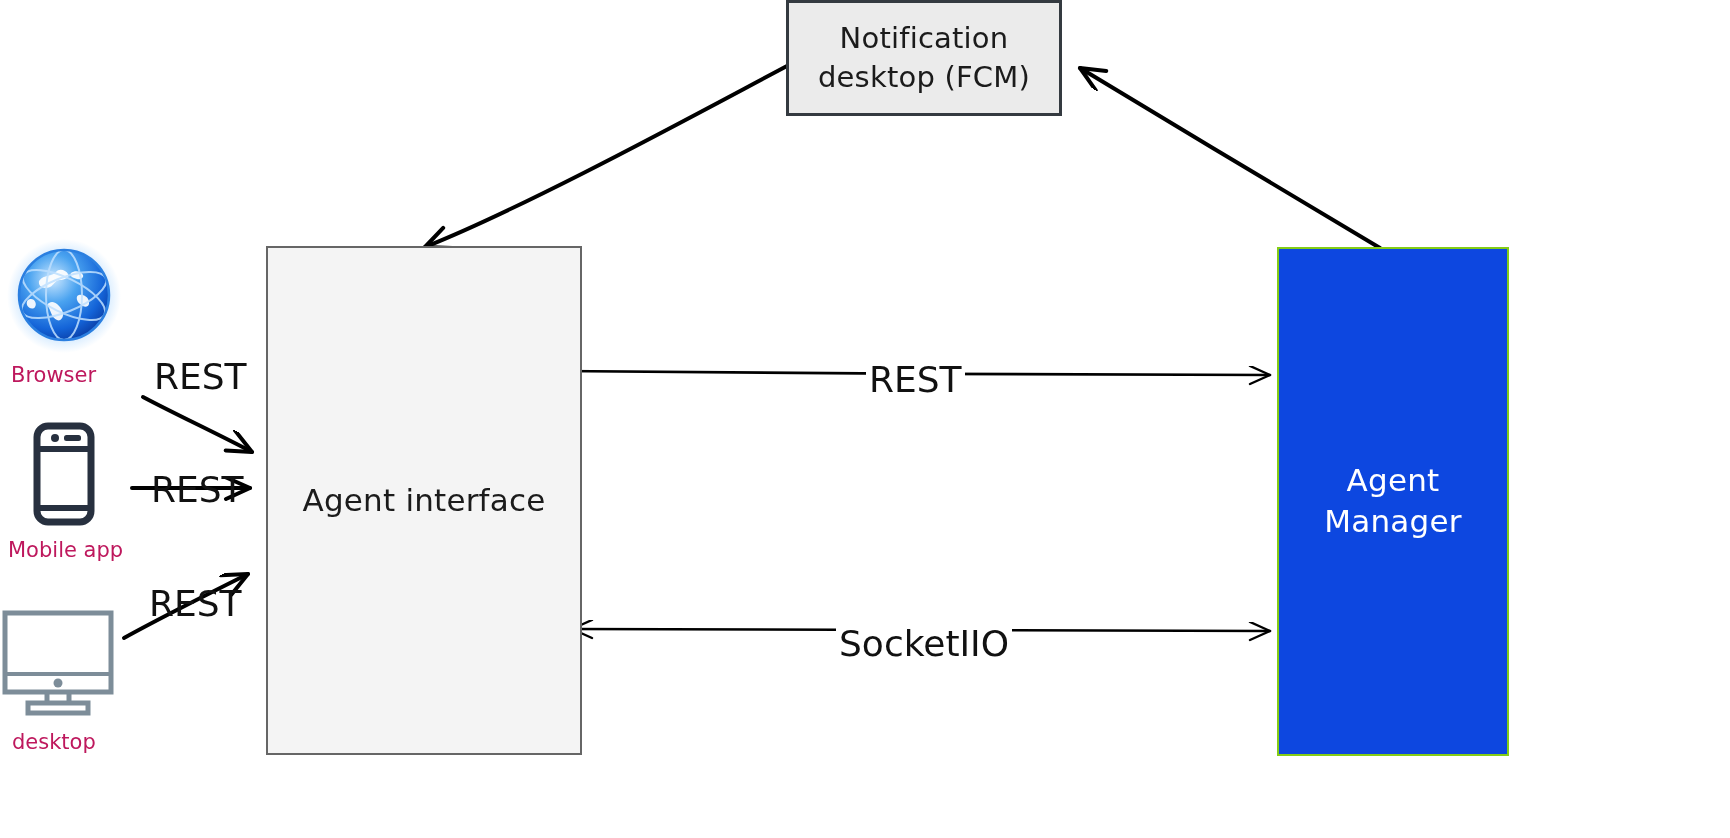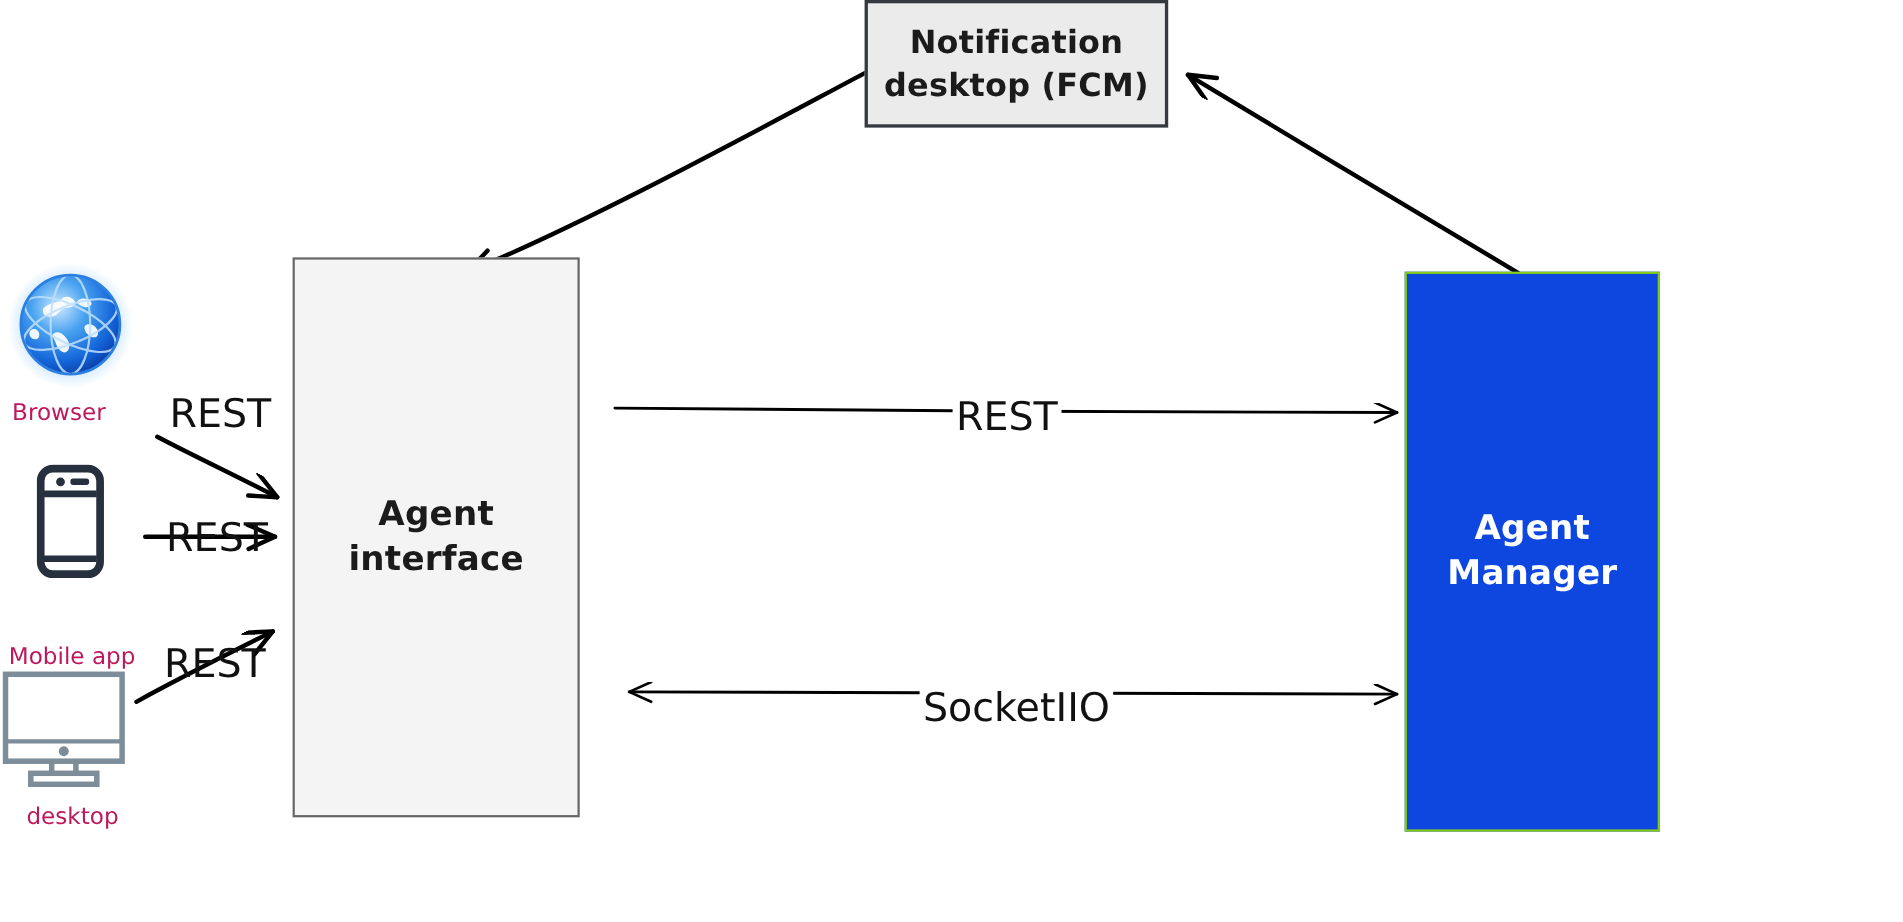--- a/index.html
+++ b/index.html
@@ -34,22 +34,22 @@
   #notification-box {
     left: 786px;
     top: 0px;
     width: 276px;
     height: 116px;
     background: #ebebeb;
     border: 3px solid #343a40;
   }
   #agent-interface-box {
     left: 266px;
-    top: 234px;
-    width: 261px;
+    top: 246px;
+    width: 316px;
     height: 509px;
     background: #f4f4f4;
     border: 2px solid #666666;
   }
   #agent-manager-box {
     left: 1277px;
     top: 247px;
     width: 232px;
     height: 509px;
     background: #0d47e0;
@@ -59,21 +59,20 @@
     position: absolute;
     left: 0;
     right: 0;
     top: 50%;
     transform: translateY(-50%);
     text-align: center;
     font-size: 30px;
     line-height: 1.35;
     color: #1b1b1b;
     letter-spacing: 0.2px;
-    font-weight: bold;
   }
   #notification-box .box-text { font-size: 29px; }
   #agent-manager-box .box-text { color: #ffffff; font-size: 31px; }
   #agent-interface-box .box-text { font-size: 31px; }
 
   
   .edge-label {
     position: absolute;
     font-size: 36px;
     color: #111111;
@@ -110,22 +109,22 @@
   }
 
   
   .caption {
     position: absolute;
     font-size: 21px;
     color: #be185d;
     white-space: nowrap;
   }
   #caption-browser { left: 11px; top: 363px; }
-  #caption-mobile  { left: 8px;  top: 538px; margin-top: 47px; }
-  #caption-desktop { left: 24px; top: 730px; }
+  #caption-mobile  { left: 8px;  top: 538px; }
+  #caption-desktop { left: 12px; top: 730px; }
 
   
   .icon-wrap { position: absolute; }
   #icon-browser { left: 5px; top: 237px; width: 118px; height: 118px; }
   #icon-mobile  { left: 33px; top: 422px; width: 62px; height: 104px; }
   #icon-desktop { left: 2px; top: 610px; width: 112px; height: 106px; }
 </style>
 </head>
 <body>
 

